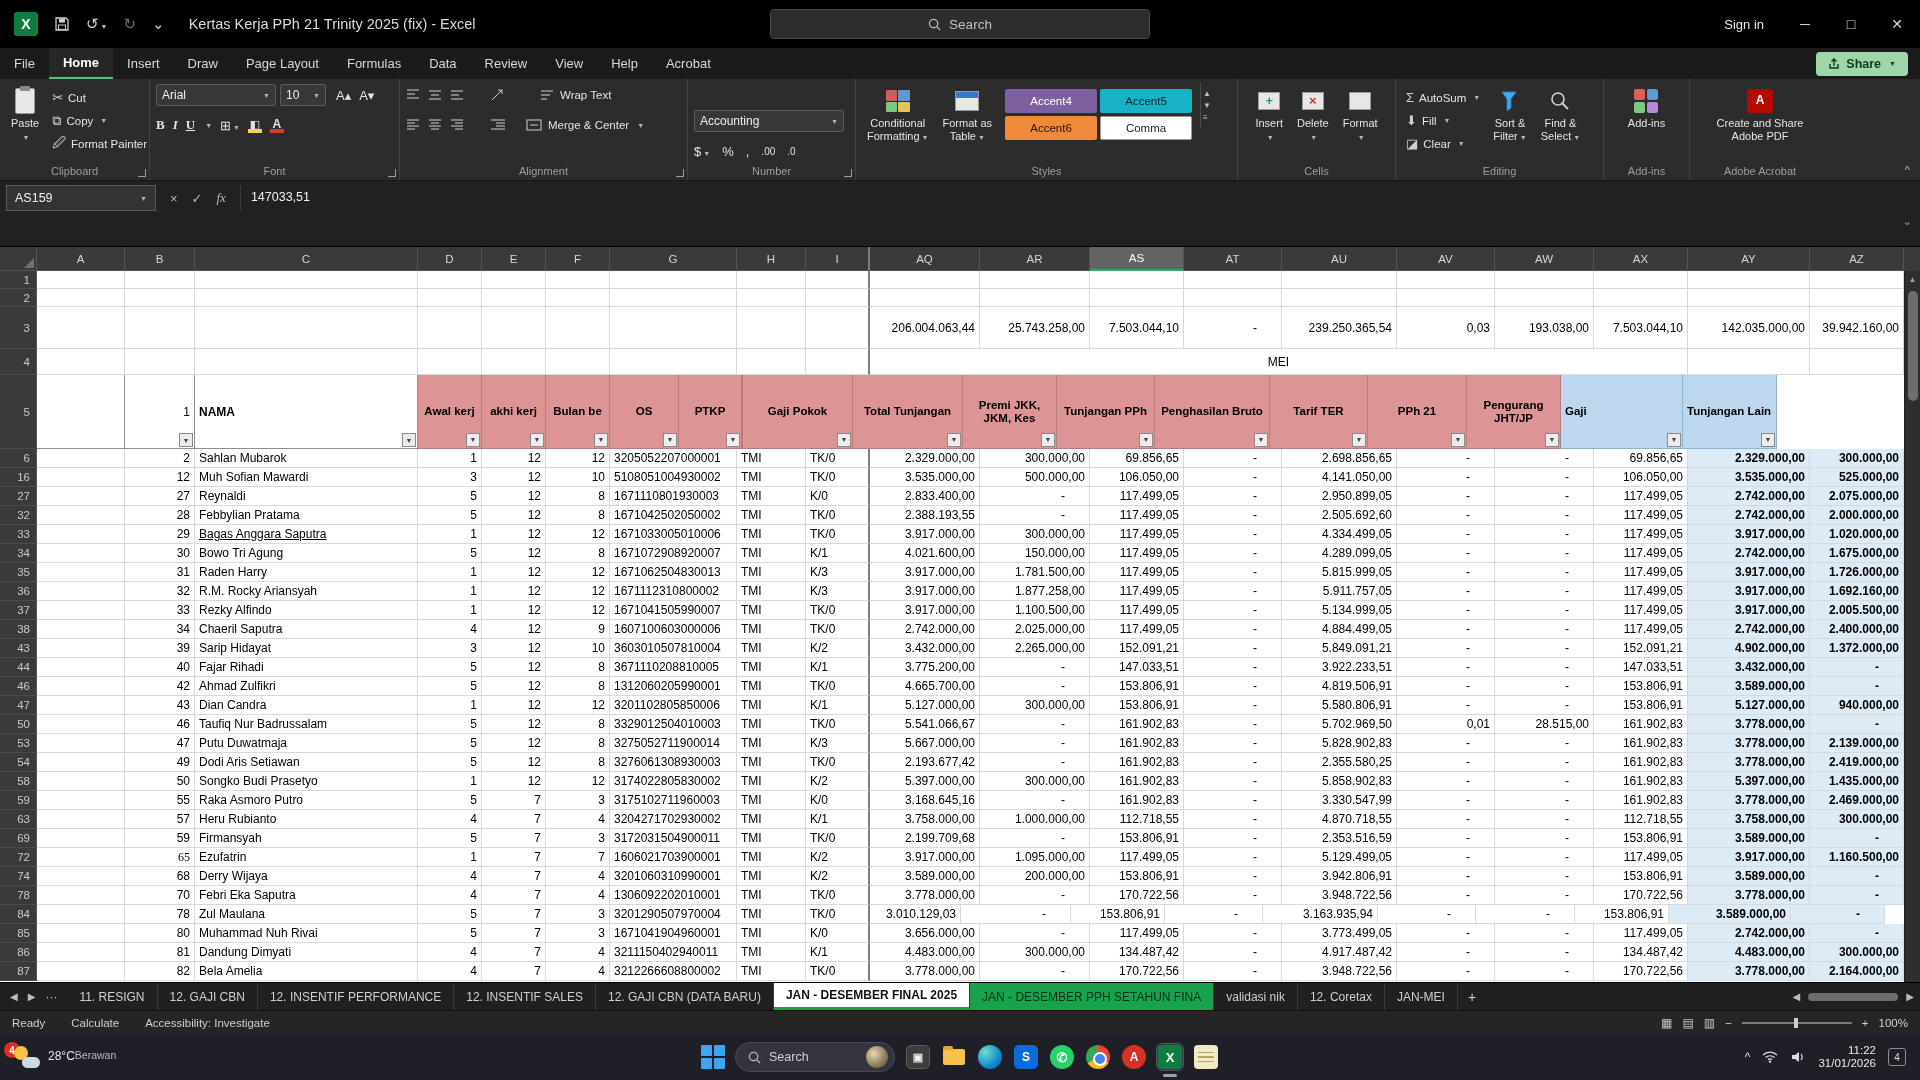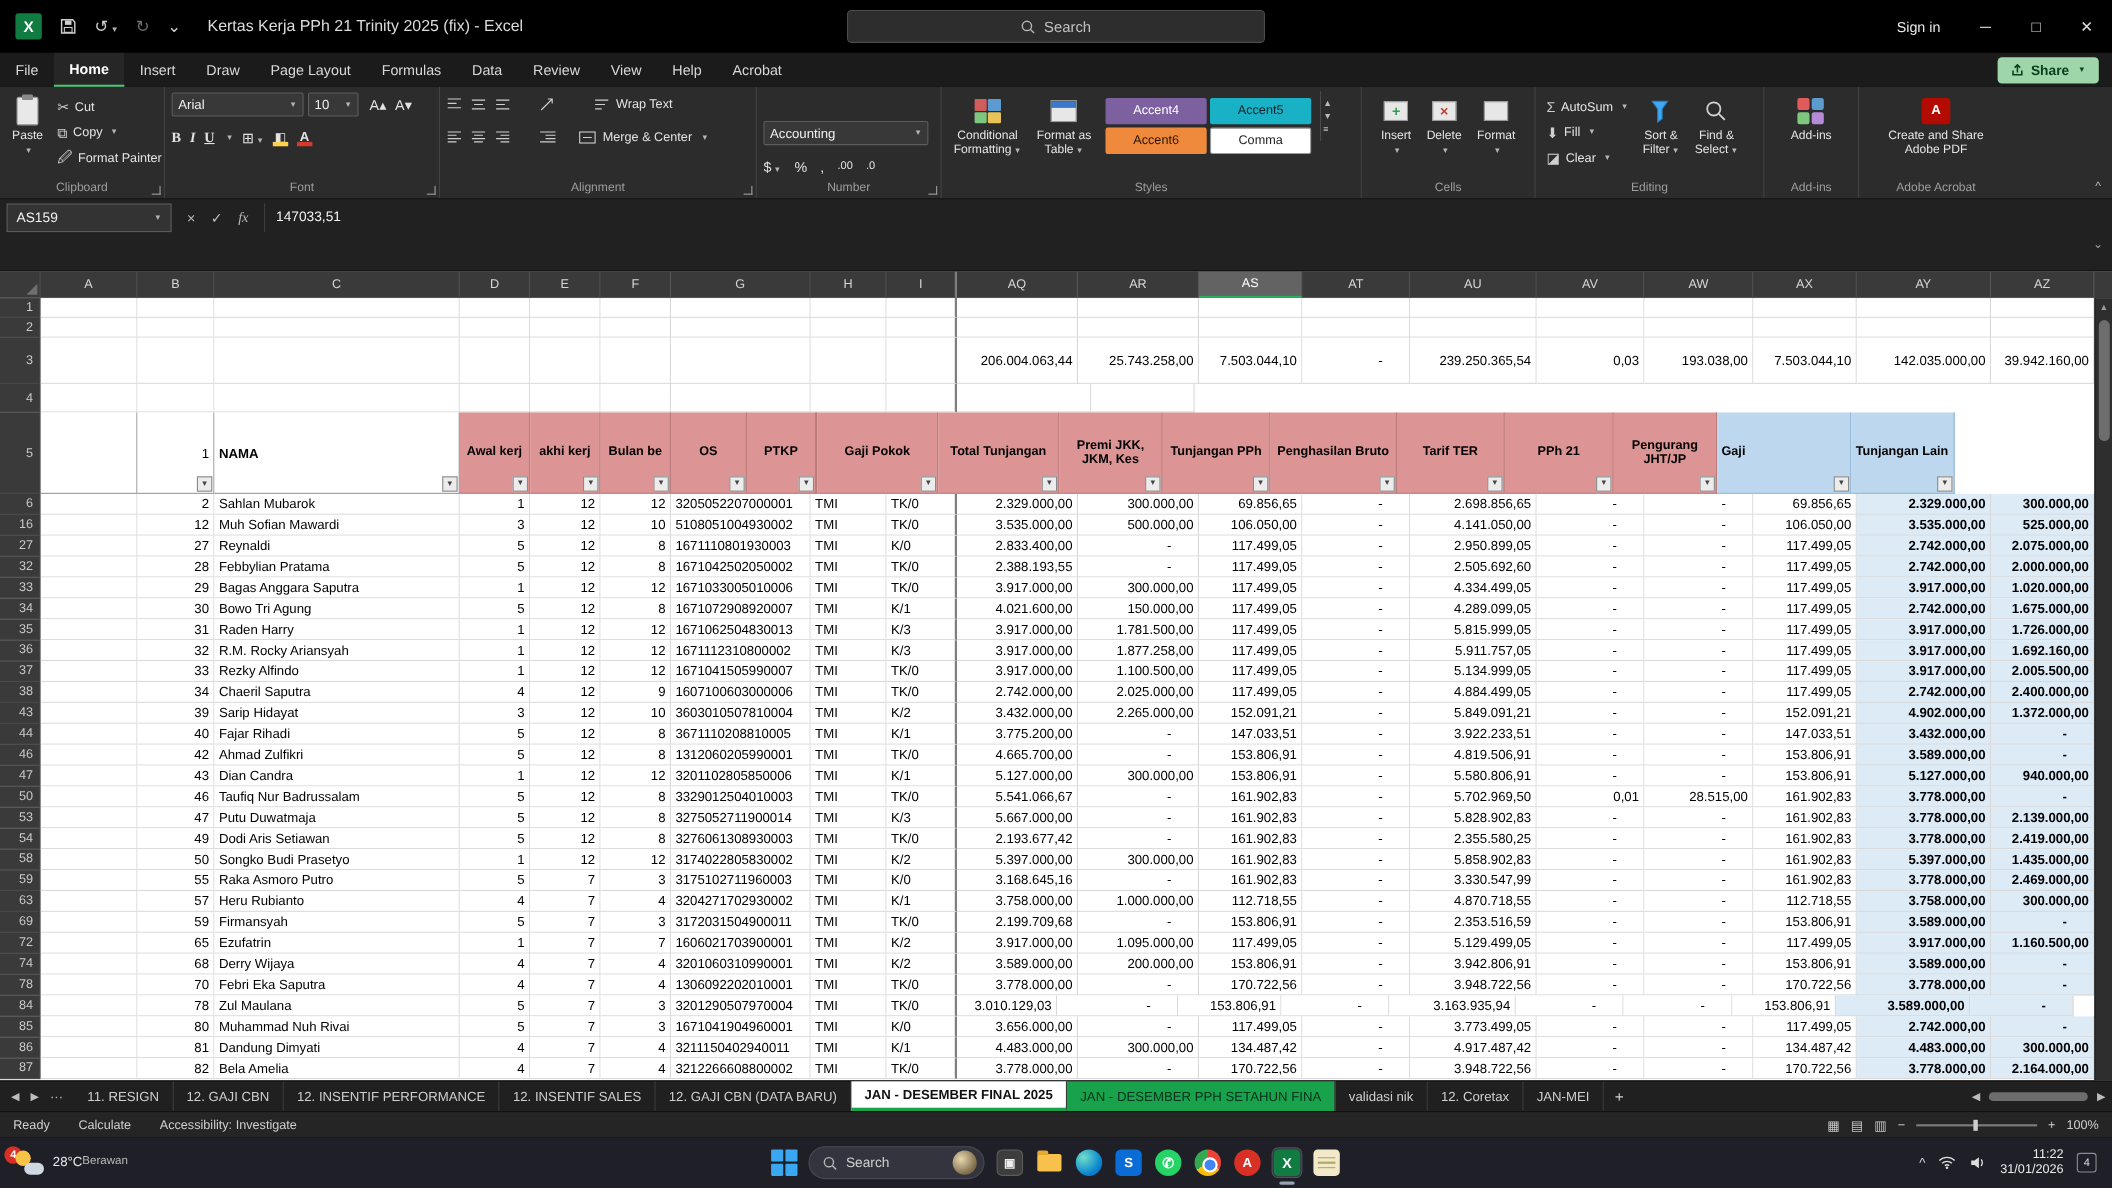--- a/index.html
+++ b/index.html
@@ -581,20 +581,21 @@
           <div class="c rowhdr" style="width: 37px;">4</div>
           <div class="c" style="width: 88px;"></div>
           <div class="c" style="width: 70px;"></div>
           <div class="c" style="width: 223px;"></div>
           <div class="c" style="width: 64px;"></div>
           <div class="c" style="width: 64px;"></div>
           <div class="c" style="width: 64px;"></div>
           <div class="c" style="width: 127px;"></div>
           <div class="c" style="width: 69px;"></div>
           <div class="c freeze" style="width: 64px;"></div>
+          <div class="c mei" style="width: 818px;">MEI</div>
           <div class="c" style="width: 122px;"></div>
           <div class="c" style="width: 94px;"></div>
         </div>
         <div class="grow" style="height: 74px;">
           <div class="c rowhdr" style="width: 37px;">5</div>
           <div class="c h5" style="width: 88px;"></div>
           <div class="c h5 r" style="width: 70px;">1<span class="filterbtn">▼</span></div>
           <div class="c h5 b l" style="width: 223px;">NAMA<span class="filterbtn">▼</span></div>
           <div class="c h5 rose b ctr" style="width: 64px;">Awal kerj<span class="filterbtn">▼</span></div>
           <div class="c h5 rose b ctr" style="width: 64px;">akhi kerj<span class="filterbtn">▼</span></div>
@@ -697,21 +698,21 @@
           <div class="c dash" style="width: 98px;">-</div>
           <div class="c dash" style="width: 99px;">-</div>
           <div class="c r" style="width: 94px;">117.499,05</div>
           <div class="c r bluec b" style="width: 122px;">2.742.000,00</div>
           <div class="c r bluec b" style="width: 94px;">2.000.000,00</div>
         </div>
         <div class="grow" style="height: 19px;">
           <div class="c rowhdr" style="width: 37px;">33</div>
           <div class="c" style="width: 88px;"></div>
           <div class="c r" style="width: 70px;">29</div>
-          <div class="c l" style="width: 223px;">Bagas Anggara Saputra</div>
+          <div class="c l" style="width: 223px; text-decoration: underline;">Bagas Anggara Saputra</div>
           <div class="c r" style="width: 64px;">1</div>
           <div class="c r" style="width: 64px;">12</div>
           <div class="c r" style="width: 64px;">12</div>
           <div class="c l" style="width: 127px;">1671033005010006</div>
           <div class="c l" style="width: 69px;">TMI</div>
           <div class="c l freeze" style="width: 64px;">TK/0</div>
           <div class="c r" style="width: 110px;">3.917.000,00</div>
           <div class="c r" style="width: 110px;">300.000,00</div>
           <div class="c r" style="width: 94px;">117.499,05</div>
           <div class="c dash" style="width: 98px;">-</div>
@@ -1070,21 +1071,21 @@
           <div class="c r" style="width: 115px;">2.353.516,59</div>
           <div class="c dash" style="width: 98px;">-</div>
           <div class="c dash" style="width: 99px;">-</div>
           <div class="c r" style="width: 94px;">153.806,91</div>
           <div class="c r bluec b" style="width: 122px;">3.589.000,00</div>
           <div class="c dash bluec b" style="width: 94px;">-</div>
         </div>
         <div class="grow" style="height: 19px;">
           <div class="c rowhdr" style="width: 37px;">72</div>
           <div class="c" style="width: 88px;"></div>
-          <div class="c r" style="width: 70px;">65</div>
+          <div class="c r" style="width: 70px; font-family: Liberation Serif, serif;">65</div>
           <div class="c l" style="width: 223px;">Ezufatrin</div>
           <div class="c r" style="width: 64px;">1</div>
           <div class="c r" style="width: 64px;">7</div>
           <div class="c r" style="width: 64px;">7</div>
           <div class="c l" style="width: 127px;">1606021703900001</div>
           <div class="c l" style="width: 69px;">TMI</div>
           <div class="c l freeze" style="width: 64px;">K/2</div>
           <div class="c r" style="width: 110px;">3.917.000,00</div>
           <div class="c r" style="width: 110px;">1.095.000,00</div>
           <div class="c r" style="width: 94px;">117.499,05</div>

